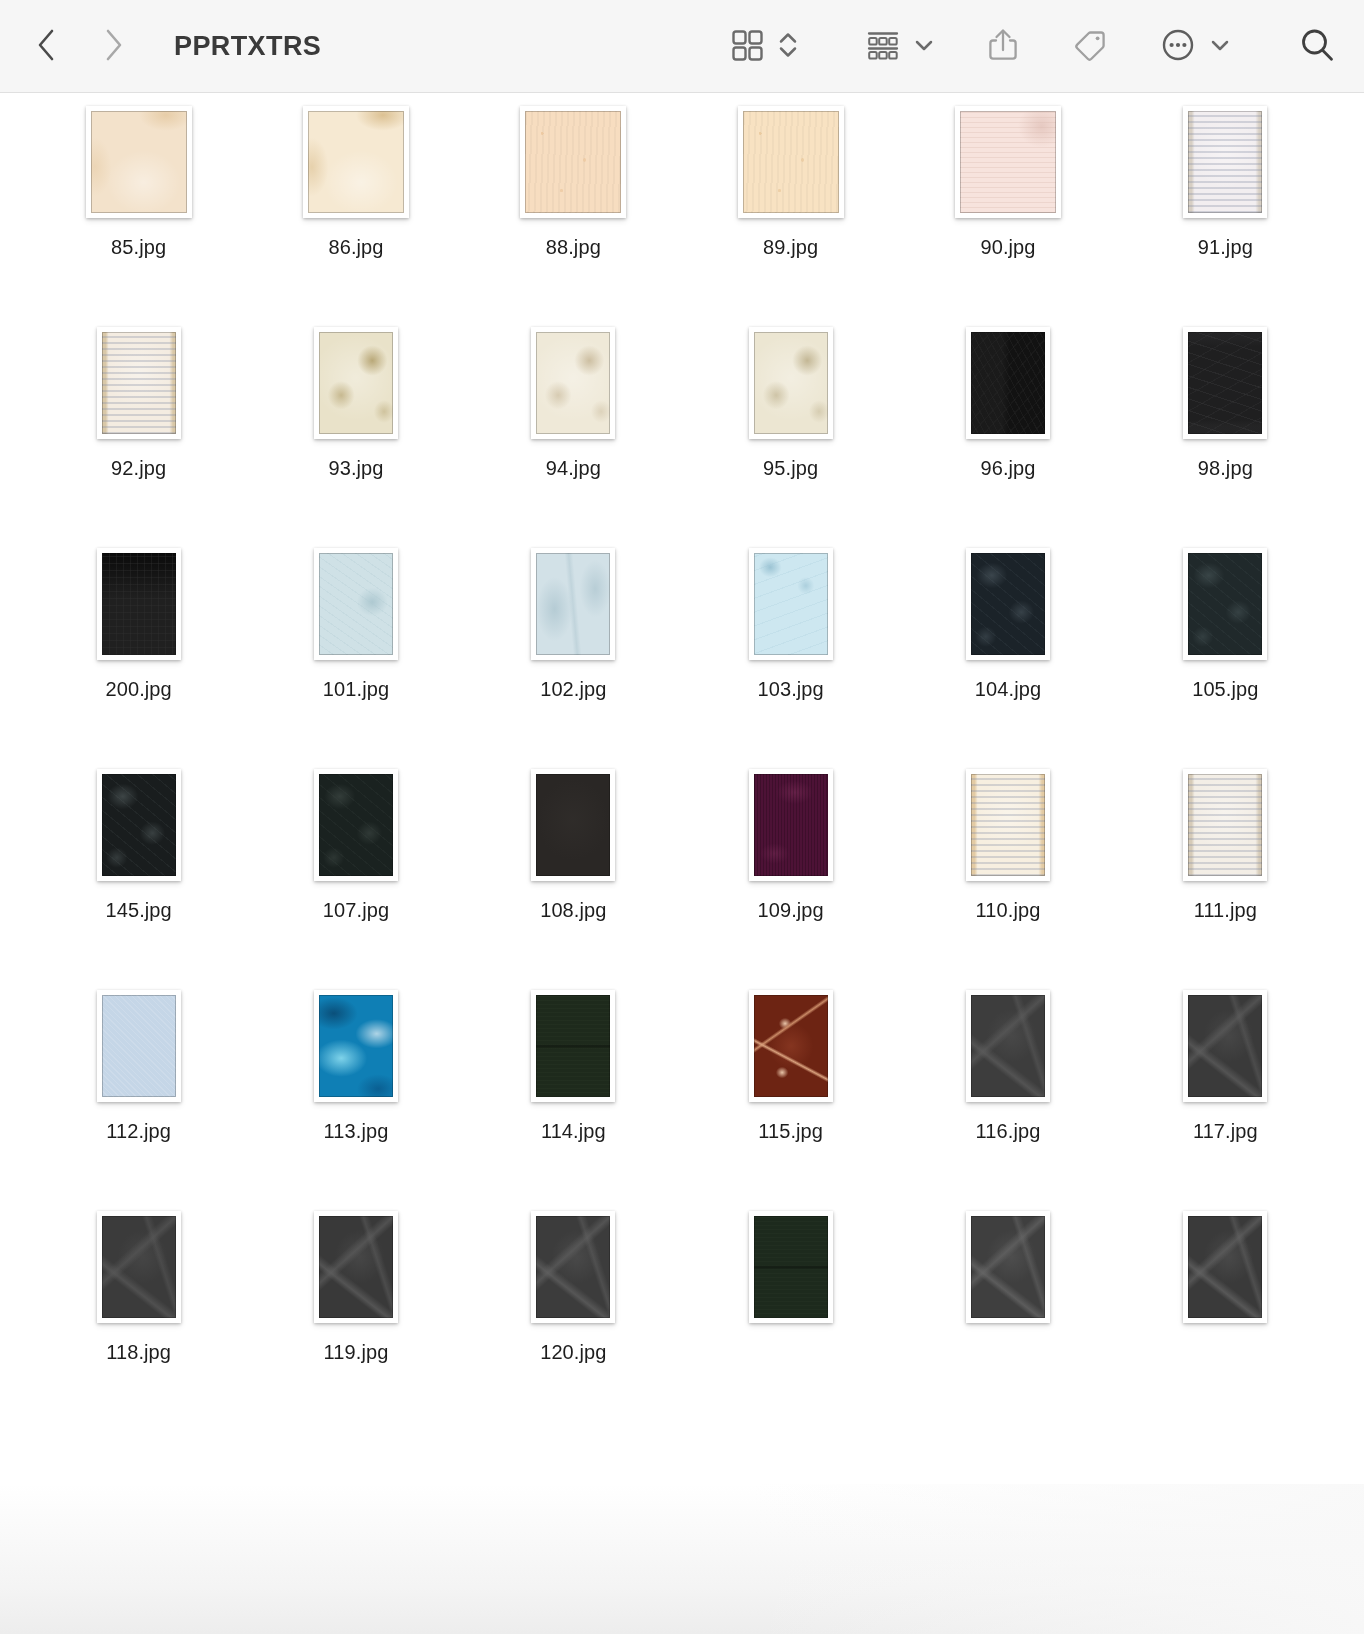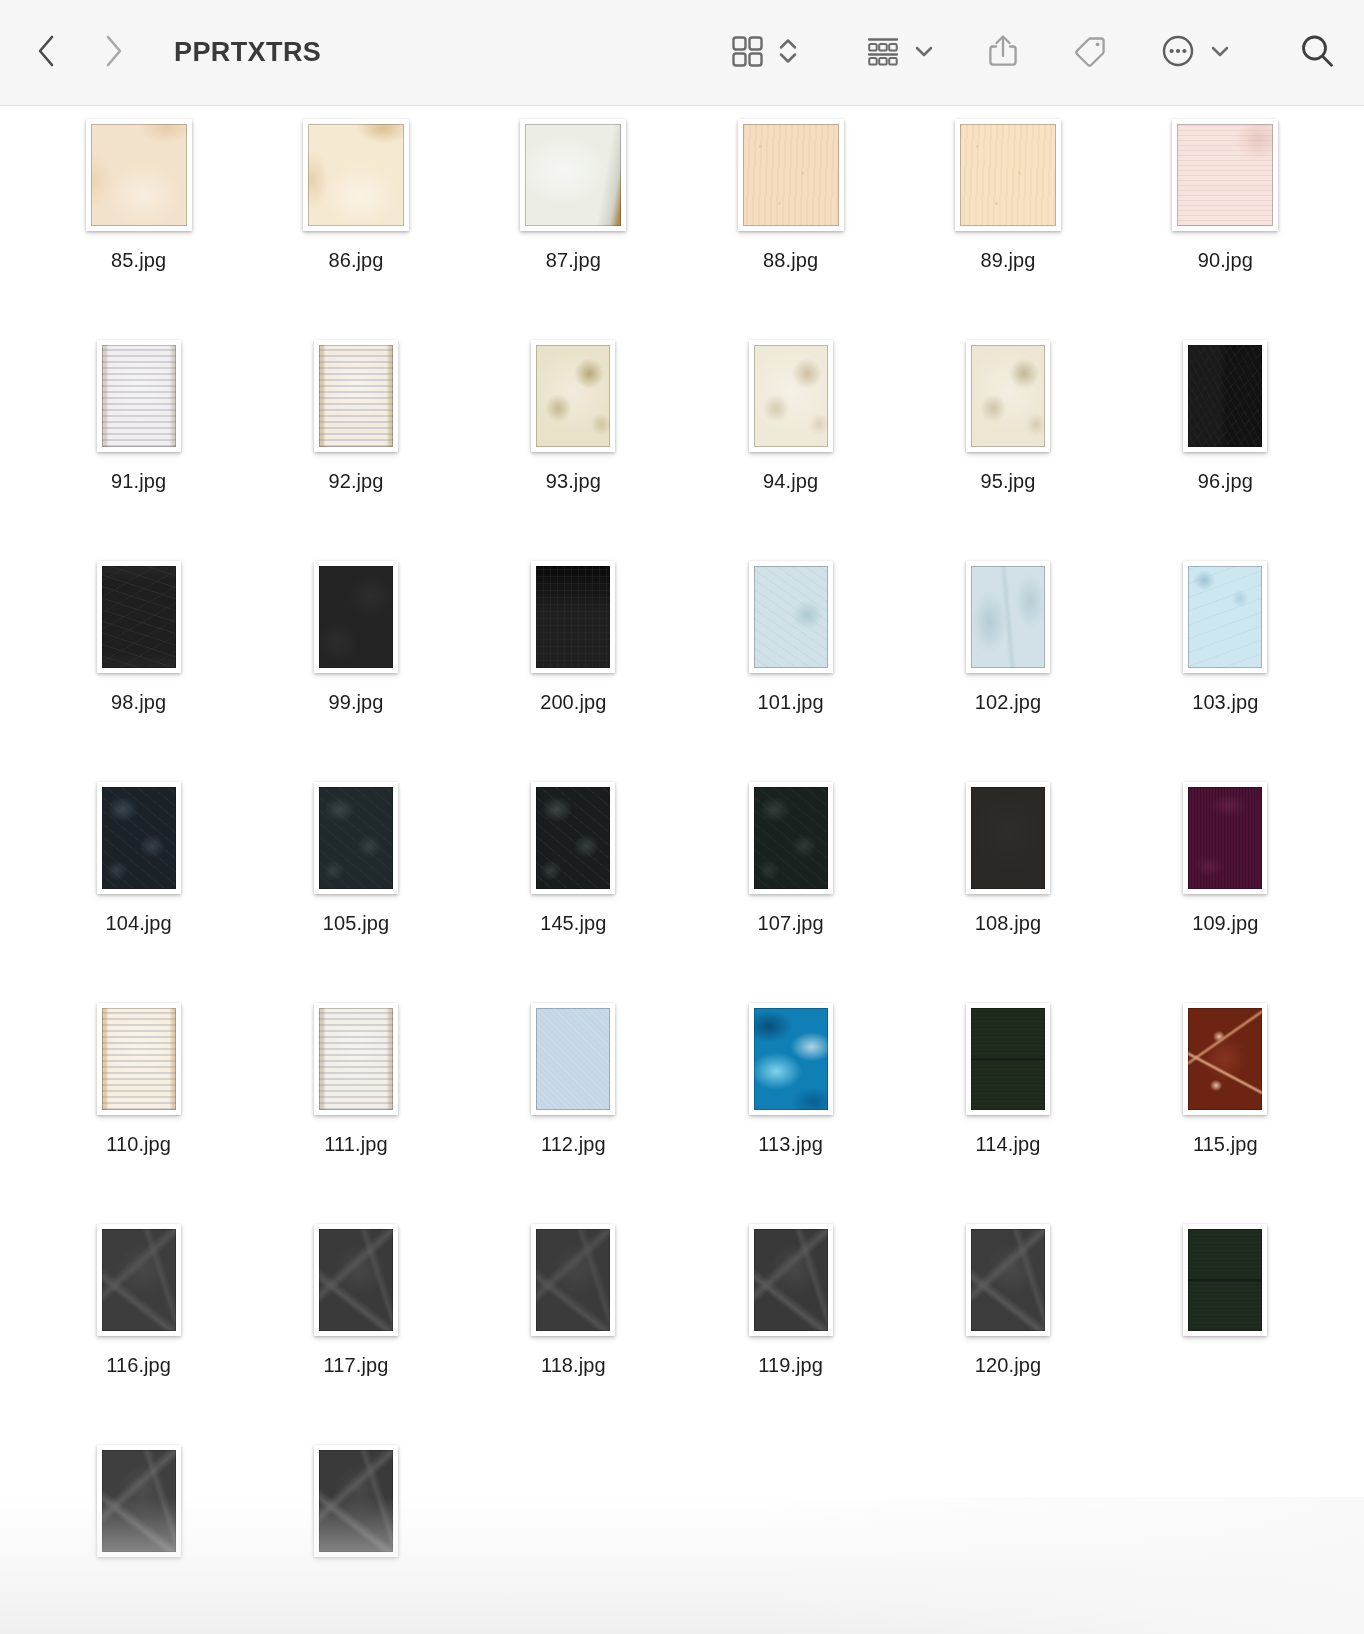--- a/index.html
+++ b/index.html
@@ -7,21 +7,21 @@
     margin: 0; padding: 0;
     width: 1364px; height: 1634px;
     overflow: hidden;
     font-family: "Liberation Sans", sans-serif;
     background: #ffffff;
   }
 
   
   .toolbar {
     position: relative;
-    height: 106px;
+    height: 93px;
     background: #f6f6f6;
     border-bottom: 1px solid #e0e0e0;
     display: flex;
     align-items: center;
     padding: 0 26px 0 30px;
   }
   .nav-group { display: flex; align-items: center; gap: 32px; }
   .nav-btn {
     width: 34px; height: 40px;
     display: flex; align-items: center; justify-content: center;
@@ -255,28 +255,20 @@
         <div class="thumb-wrap">
           <div class="card">
             <div class="swatch" style="width: 96px; height: 102px; background: radial-gradient(40% 22% at 78% 4%, rgb(220, 193, 147) 0%, transparent 70%) 0% 0% / cover, radial-gradient(24% 40% at 4% 55%, rgba(220, 193, 147, 0.6) 0%, transparent 72%), radial-gradient(55% 45% at 55% 70%, rgba(255, 255, 255, 0.4) 0%, transparent 70%), linear-gradient(rgb(246, 233, 210), rgb(246, 233, 210)); box-shadow: rgba(0, 0, 0, 0.22) 0px 0px 0px 1px inset;"></div>
           </div>
         </div>
         <div class="label">86.jpg</div>
       </div>
       <div class="cell">
         <div class="thumb-wrap">
           <div class="card">
-            <div class="swatch" style="width: 96px; height: 102px; background: linear-gradient(100deg, transparent 78%, rgb(207, 210, 199) 90%, rgb(176, 138, 85) 97%) 0% 0% / cover, radial-gradient(60% 45% at 40% 45%, rgba(255, 255, 255, 0.533) 0%, transparent 75%), linear-gradient(rgb(236, 238, 230), rgb(236, 238, 230)); box-shadow: rgba(0, 0, 0, 0.22) 0px 0px 0px 1px inset;"></div>
-          </div>
-        </div>
-        <div class="label">87.jpg</div>
-      </div>
-      <div class="cell">
-        <div class="thumb-wrap">
-          <div class="card">
             <div class="swatch" style="width: 96px; height: 102px; background: radial-gradient(circle at 18% 22%, rgba(236, 198, 156, 0.8) 0px, rgba(236, 198, 156, 0.8) 1.2px, transparent 1.6px) 0% 0% / cover, radial-gradient(circle at 62% 48%, rgba(236, 198, 156, 0.667) 0px, rgba(236, 198, 156, 0.667) 1.5px, transparent 2px), radial-gradient(circle at 38% 78%, rgba(236, 198, 156, 0.667) 0px, rgba(236, 198, 156, 0.667) 1.3px, transparent 1.8px), repeating-linear-gradient(92deg, rgba(0, 0, 0, 0.03) 0px, rgba(0, 0, 0, 0.03) 2px, transparent 2px, transparent 6px), linear-gradient(rgb(247, 221, 192), rgb(247, 221, 192)); box-shadow: rgba(0, 0, 0, 0.22) 0px 0px 0px 1px inset;"></div>
           </div>
         </div>
         <div class="label">88.jpg</div>
       </div>
       <div class="cell">
         <div class="thumb-wrap">
           <div class="card">
             <div class="swatch" style="width: 96px; height: 102px; background: radial-gradient(circle at 18% 22%, rgba(233, 199, 154, 0.8) 0px, rgba(233, 199, 154, 0.8) 1.2px, transparent 1.6px) 0% 0% / cover, radial-gradient(circle at 62% 48%, rgba(233, 199, 154, 0.667) 0px, rgba(233, 199, 154, 0.667) 1.5px, transparent 2px), radial-gradient(circle at 38% 78%, rgba(233, 199, 154, 0.667) 0px, rgba(233, 199, 154, 0.667) 1.3px, transparent 1.8px), repeating-linear-gradient(92deg, rgba(0, 0, 0, 0.03) 0px, rgba(0, 0, 0, 0.03) 2px, transparent 2px, transparent 6px), linear-gradient(rgb(248, 226, 194), rgb(248, 226, 194)); box-shadow: rgba(0, 0, 0, 0.22) 0px 0px 0px 1px inset;"></div>
           </div>
@@ -339,28 +331,20 @@
         </div>
         <div class="label">96.jpg</div>
       </div>
       <div class="cell">
         <div class="thumb-wrap">
           <div class="card">
             <div class="swatch" style="width: 74px; height: 102px; background: repeating-linear-gradient(18deg, rgba(58, 58, 60, 0.4) 0px, rgba(58, 58, 60, 0.4) 1px, transparent 1px, transparent 11px) 0% 0% / cover, repeating-linear-gradient(-30deg, rgba(58, 58, 60, 0.267) 0px, rgba(58, 58, 60, 0.267) 1px, transparent 1px, transparent 14px), linear-gradient(0deg, rgba(58, 58, 60, 0.2) 0px, rgba(58, 58, 60, 0.2) 8%, transparent 14%, transparent 86%, rgba(58, 58, 60, 0.2) 94%), linear-gradient(rgb(31, 31, 32), rgb(31, 31, 32)); box-shadow: rgba(0, 0, 0, 0.22) 0px 0px 0px 1px inset;"></div>
           </div>
         </div>
         <div class="label">98.jpg</div>
-      </div>
-      <div class="cell">
-        <div class="thumb-wrap">
-          <div class="card">
-            <div class="swatch" style="width: 74px; height: 102px; background: radial-gradient(45% 30% at 70% 30%, rgba(61, 61, 61, 0.333) 0%, transparent 70%) 0% 0% / cover, radial-gradient(40% 28% at 25% 75%, rgba(61, 61, 61, 0.333) 0%, transparent 70%), linear-gradient(rgb(36, 36, 36), rgb(36, 36, 36)); box-shadow: rgba(0, 0, 0, 0.22) 0px 0px 0px 1px inset;"></div>
-          </div>
-        </div>
-        <div class="label">99.jpg</div>
       </div>
       <div class="cell">
         <div class="thumb-wrap">
           <div class="card">
             <div class="swatch" style="width: 74px; height: 102px; background: repeating-linear-gradient(0deg, rgba(51, 51, 51, 0.333) 0px, rgba(51, 51, 51, 0.333) 1px, transparent 1px, transparent 7px) 0% 0% / cover, repeating-linear-gradient(90deg, rgba(51, 51, 51, 0.333) 0px, rgba(51, 51, 51, 0.333) 1px, transparent 1px, transparent 7px), linear-gradient(rgba(0, 0, 0, 0.667) 0%, transparent 45%), linear-gradient(rgb(32, 32, 32), rgb(32, 32, 32)); box-shadow: rgba(0, 0, 0, 0.22) 0px 0px 0px 1px inset;"></div>
           </div>
         </div>
         <div class="label">200.jpg</div>
       </div>
       <div class="cell">

